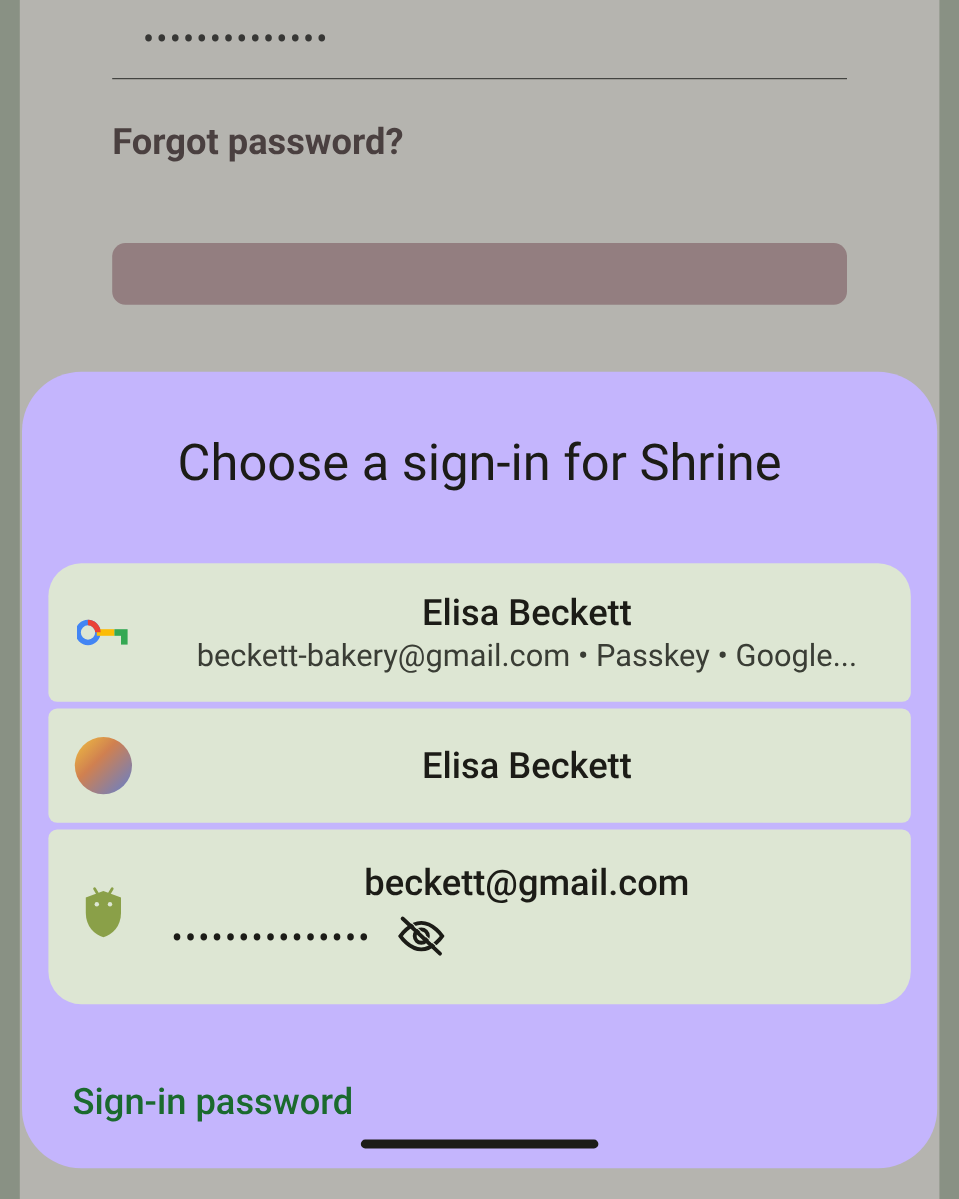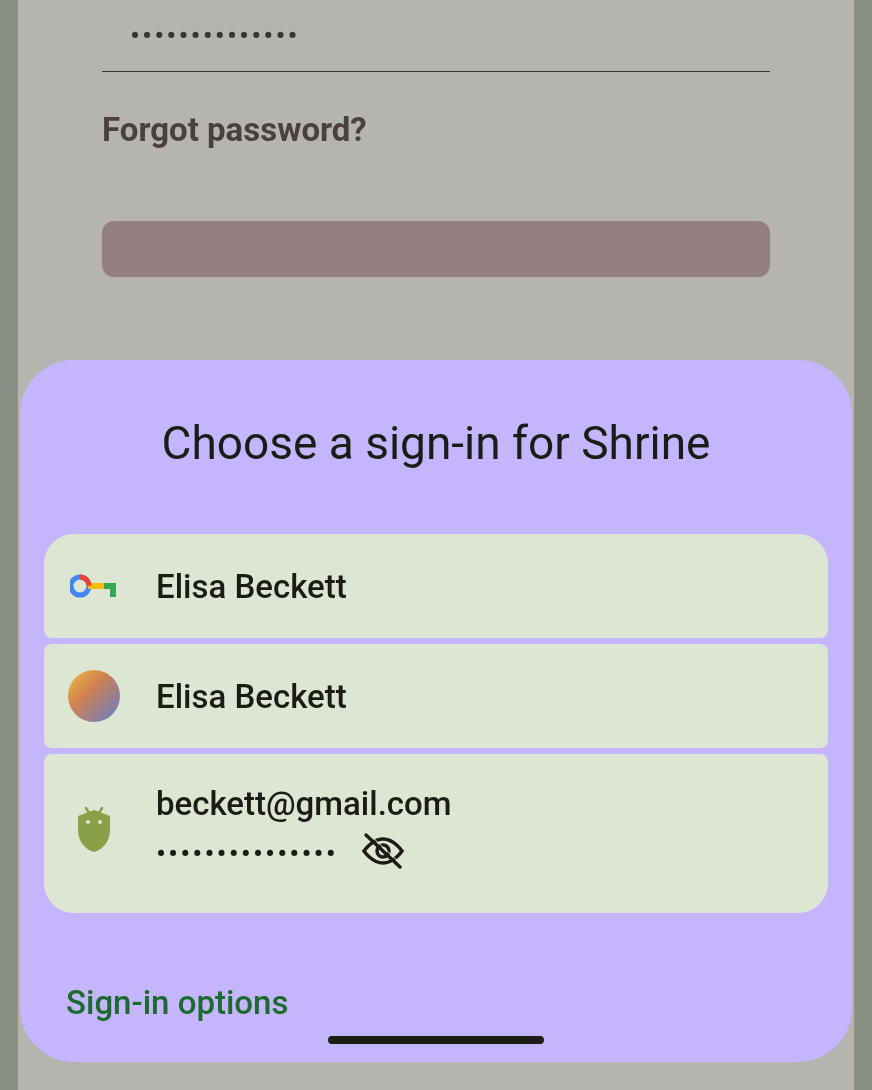--- a/index.html
+++ b/index.html
@@ -99,20 +99,21 @@
       border-radius: 50%;
       background: linear-gradient(135deg, #f0c040 0%, #d08050 40%, #6080d0 100%);
       flex-shrink: 0;
     }
     .cred-text {
       display: flex;
       flex-direction: column;
       gap: 2px;
       min-width: 0;
       flex: 1;
+      text-align: center;
     }
     .cred-name {
       font-size: 33px;
       font-weight: 500;
       color: #1c1c17;
     }
     .cred-detail {
       font-size: 28px;
       font-weight: 400;
       color: #3a3d35;
@@ -183,20 +184,21 @@
         <svg width="48" height="26" viewBox="0 0 48 26">
           <circle cx="10" cy="13" r="9" fill="none" stroke="#4285F4" stroke-width="5"></circle>
           <rect x="18" y="10" width="16" height="6" fill="#FBBC05"></rect>
           <rect x="34" y="10" width="6" height="6" fill="#34A853"></rect>
           <rect x="40" y="10" width="6" height="14" fill="#34A853"></rect>
           <circle cx="10" cy="13" r="9" fill="none" stroke="#EA4335" stroke-width="5" stroke-dasharray="14 100" stroke-dashoffset="-42"></circle>
         </svg>
       </div>
       <div class="cred-text">
         <span class="cred-name">Elisa Beckett</span>
+        <span class="cred-detail">beckett-bakery@gmail.com • Passkey • Google...</span>
       </div>
     </div>
 
     <div class="cred-item mid">
       <div class="avatar"></div>
       <div class="cred-text">
         <span class="cred-name">Elisa Beckett</span>
       </div>
     </div>
 
@@ -221,16 +223,16 @@
               <line x1="6" y1="4" x2="40" y2="36" stroke="#1c1c17" stroke-width="3.5" stroke-linecap="round"></line>
               <line x1="6" y1="4" x2="40" y2="36" stroke="#dde6d3" stroke-width="1" stroke-linecap="round" transform="translate(2,-2)"></line>
             </svg>
           </span>
         </div>
       </div>
     </div>
 
   </div>
 
-  <div class="signin-options">Sign-in options</div>
+  <div class="signin-options">Sign-in password</div>
 
   <div class="nav-bar"></div>
 </div>
 
 </body></html>

